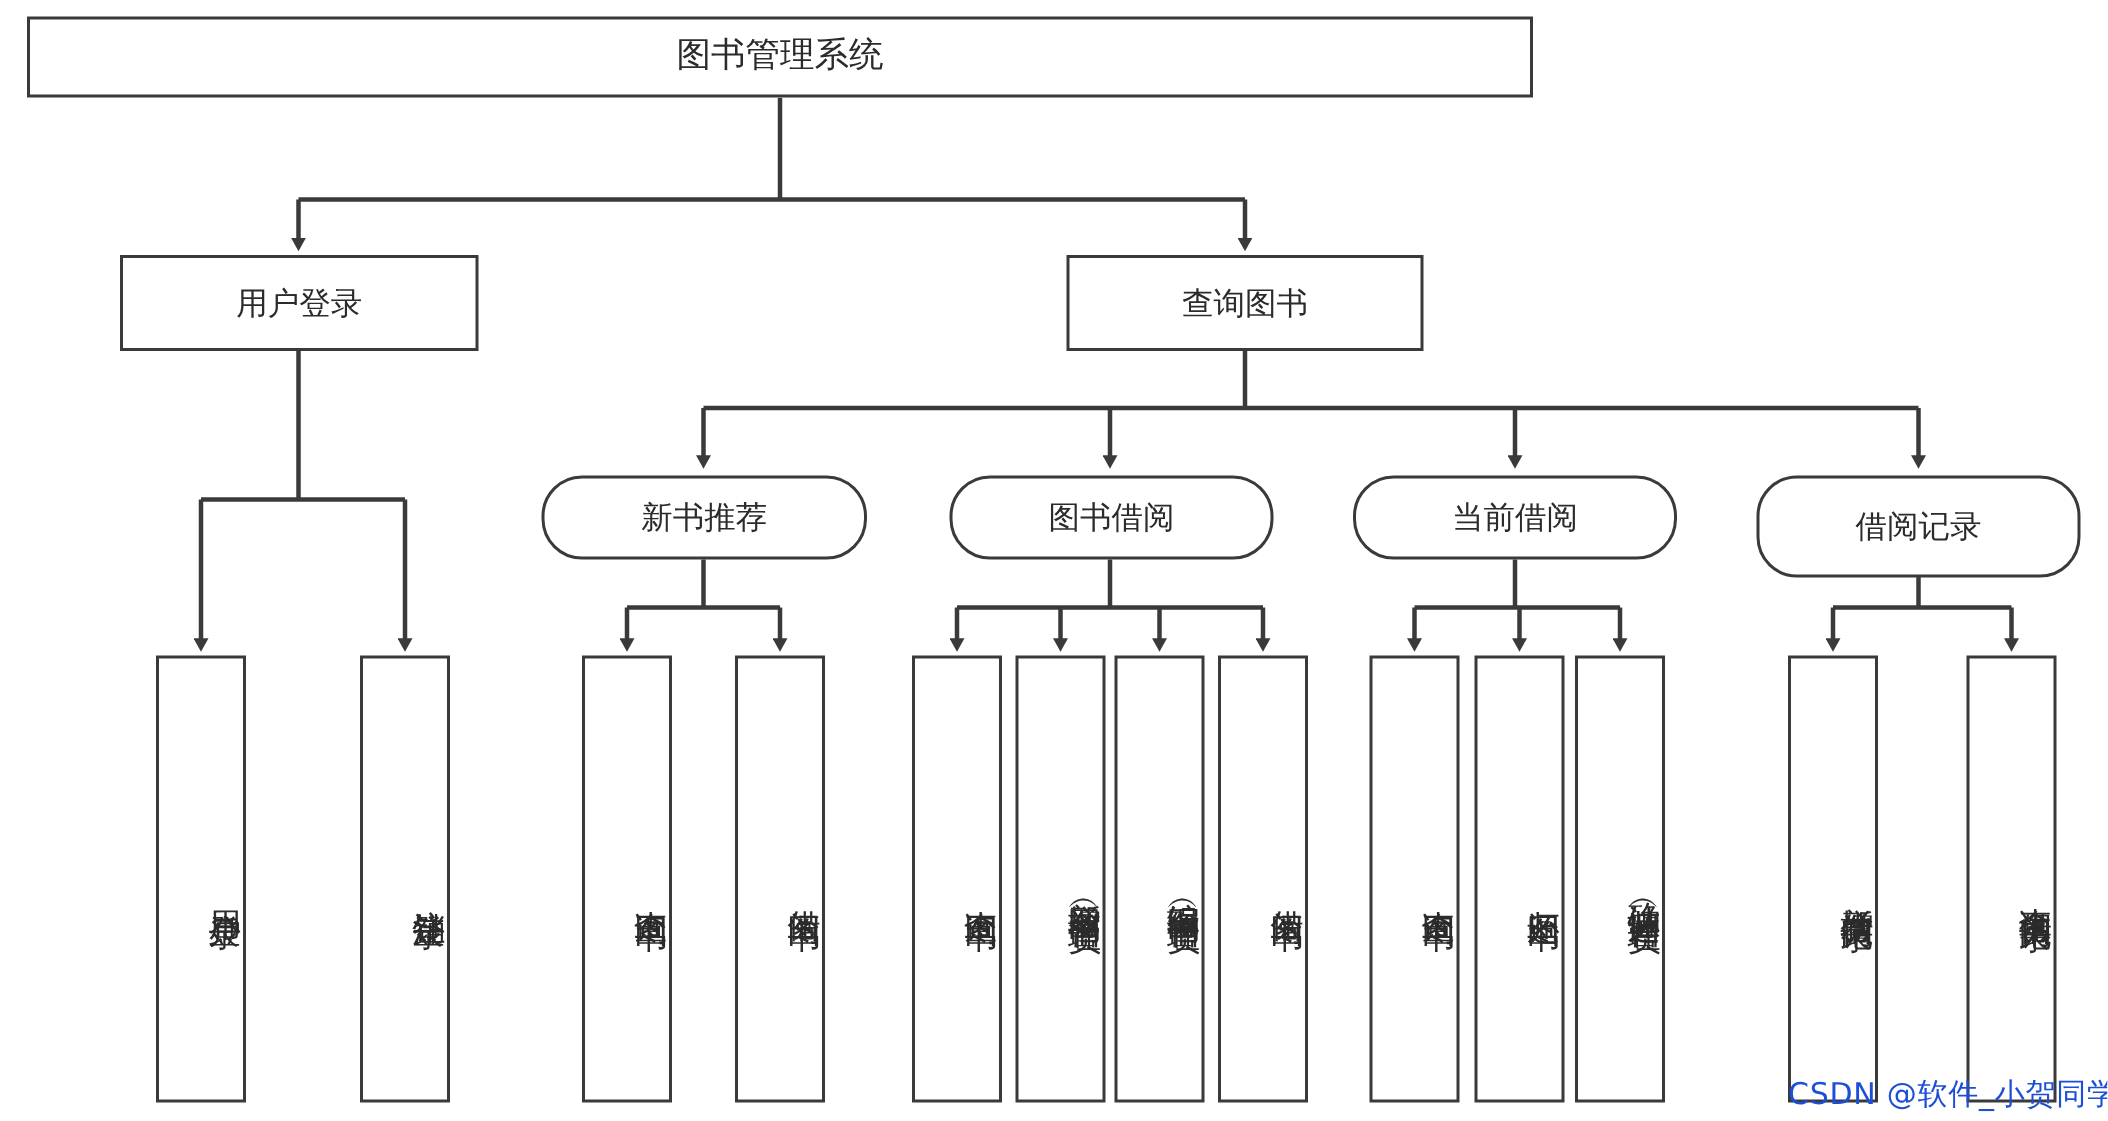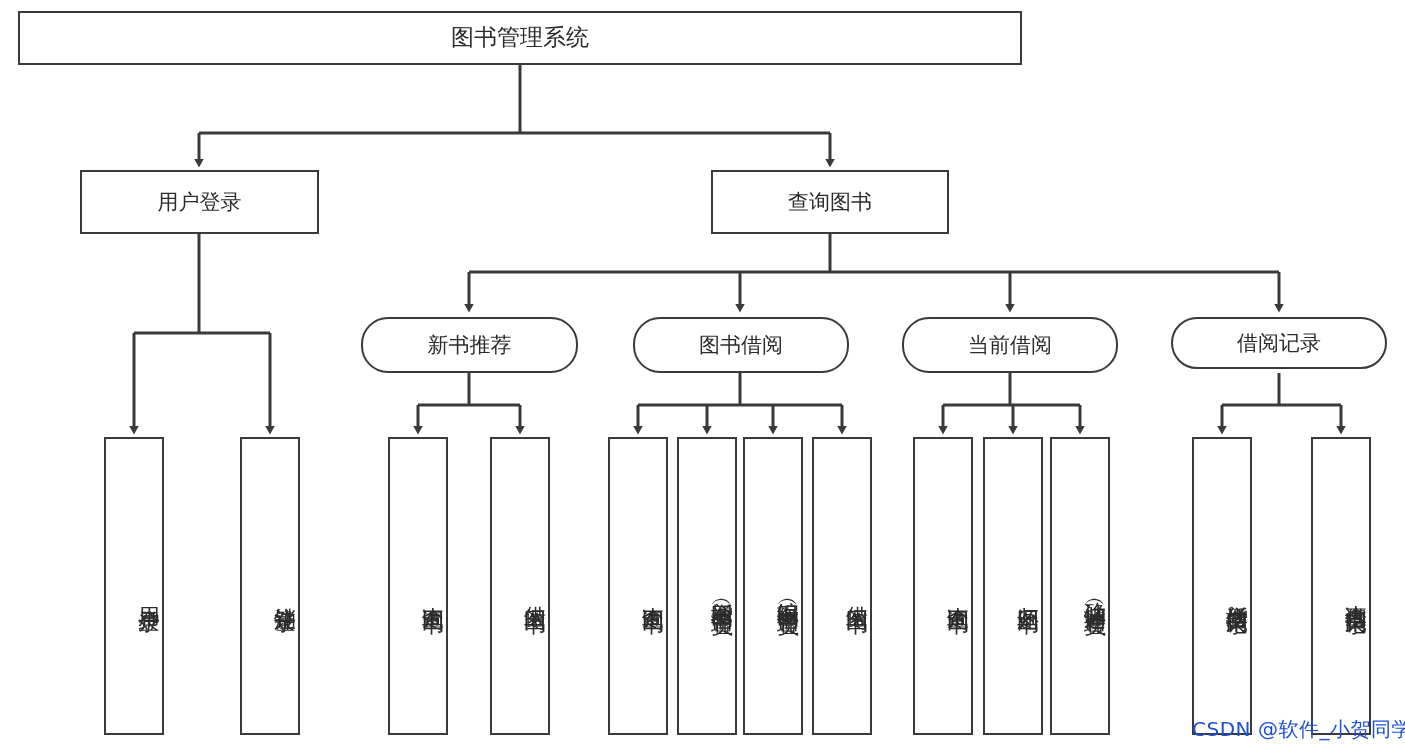--- a/index.html
+++ b/index.html
@@ -131,21 +131,21 @@
   </svg>
 
   <div class="node root" style="left:18px; top:11px; width:1004px; height:54px;">图书管理系统</div>
 
   <div class="node level2" style="left:80px; top:170px; width:239px; height:64px;">用户登录</div>
   <div class="node level2" style="left:711px; top:170px; width:238px; height:64px;">查询图书</div>
 
   <div class="node level3" style="left:361px; top:317px; width:217px; height:56px;">新书推荐</div>
   <div class="node level3" style="left:633px; top:317px; width:216px; height:56px;">图书借阅</div>
   <div class="node level3" style="left:902px; top:317px; width:216px; height:56px;">当前借阅</div>
-  <div class="node level3" style="left:1171px; top:317px; width:216px; height:52px;text-align:right;">借阅记录</div>
+  <div class="node level3" style="left:1171px; top:317px; width:216px; height:68px;text-align:right;">借阅记录</div>
 
   <div class="node leaf" style="left:104px; top:437px; width:60px; height:298px;">
     <span class="vtext">用户登录</span>
   </div>
   <div class="node leaf" style="left:240px; top:437px; width:60px; height:298px;">
     <span class="vtext">注销登录</span>
   </div>
 
   <div class="node leaf" style="left:388px; top:437px; width:60px; height:298px;">
     <span class="vtext">查询图书</span>

